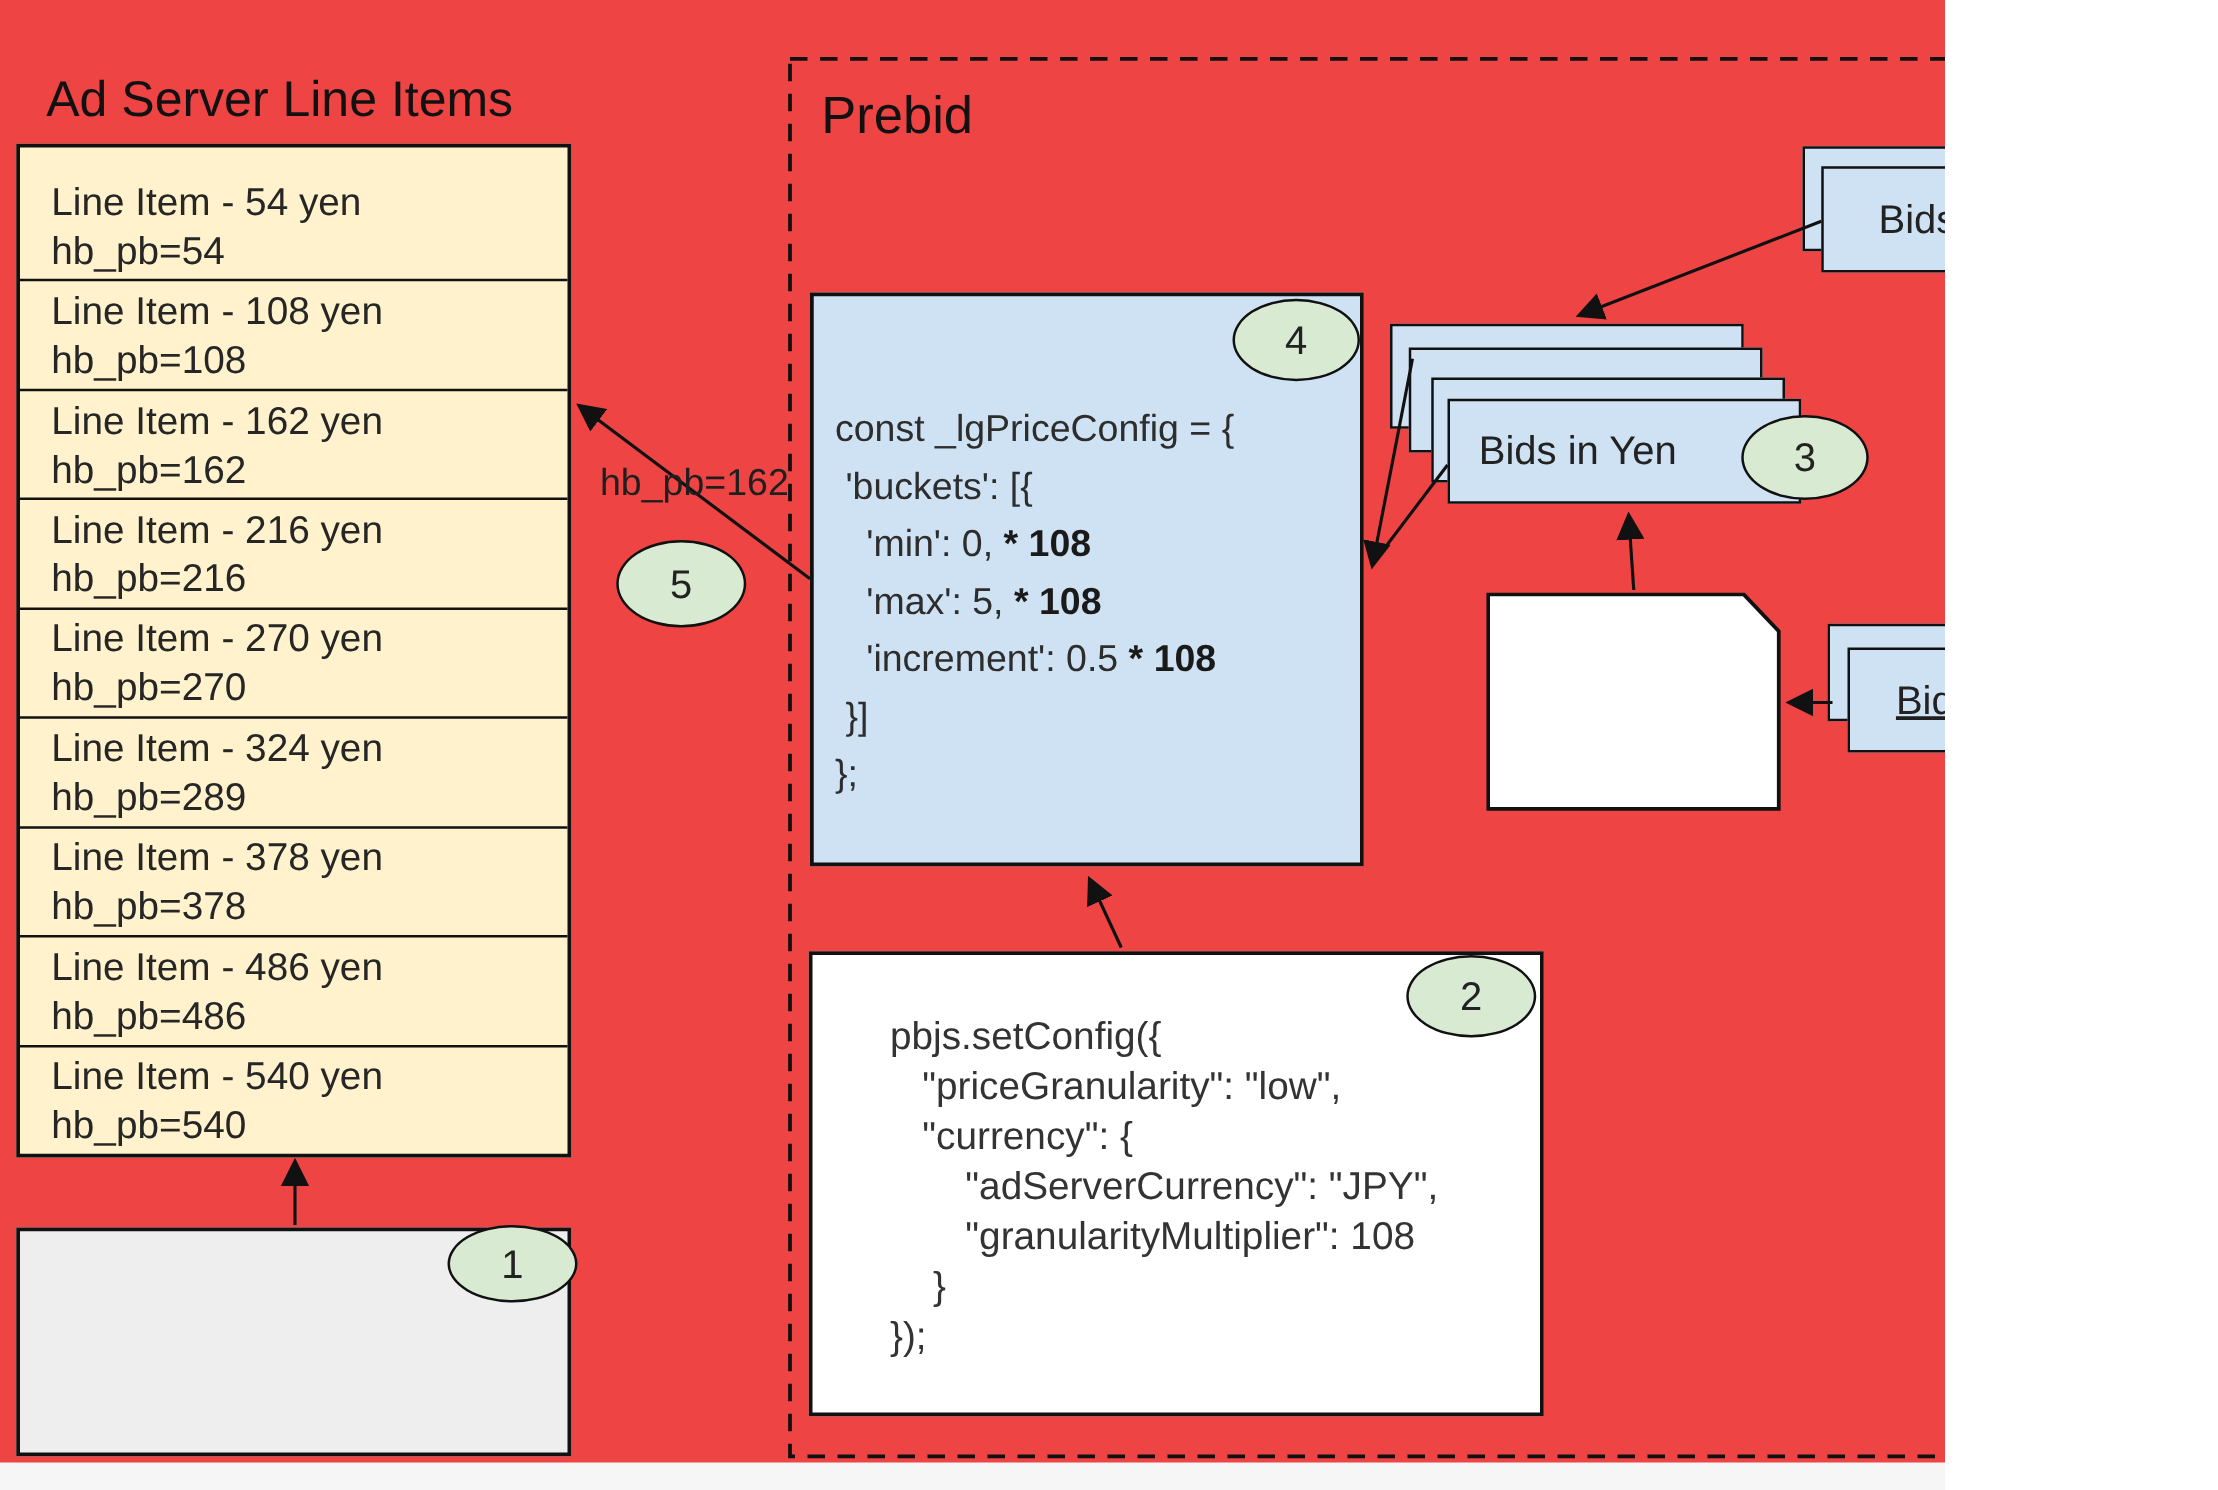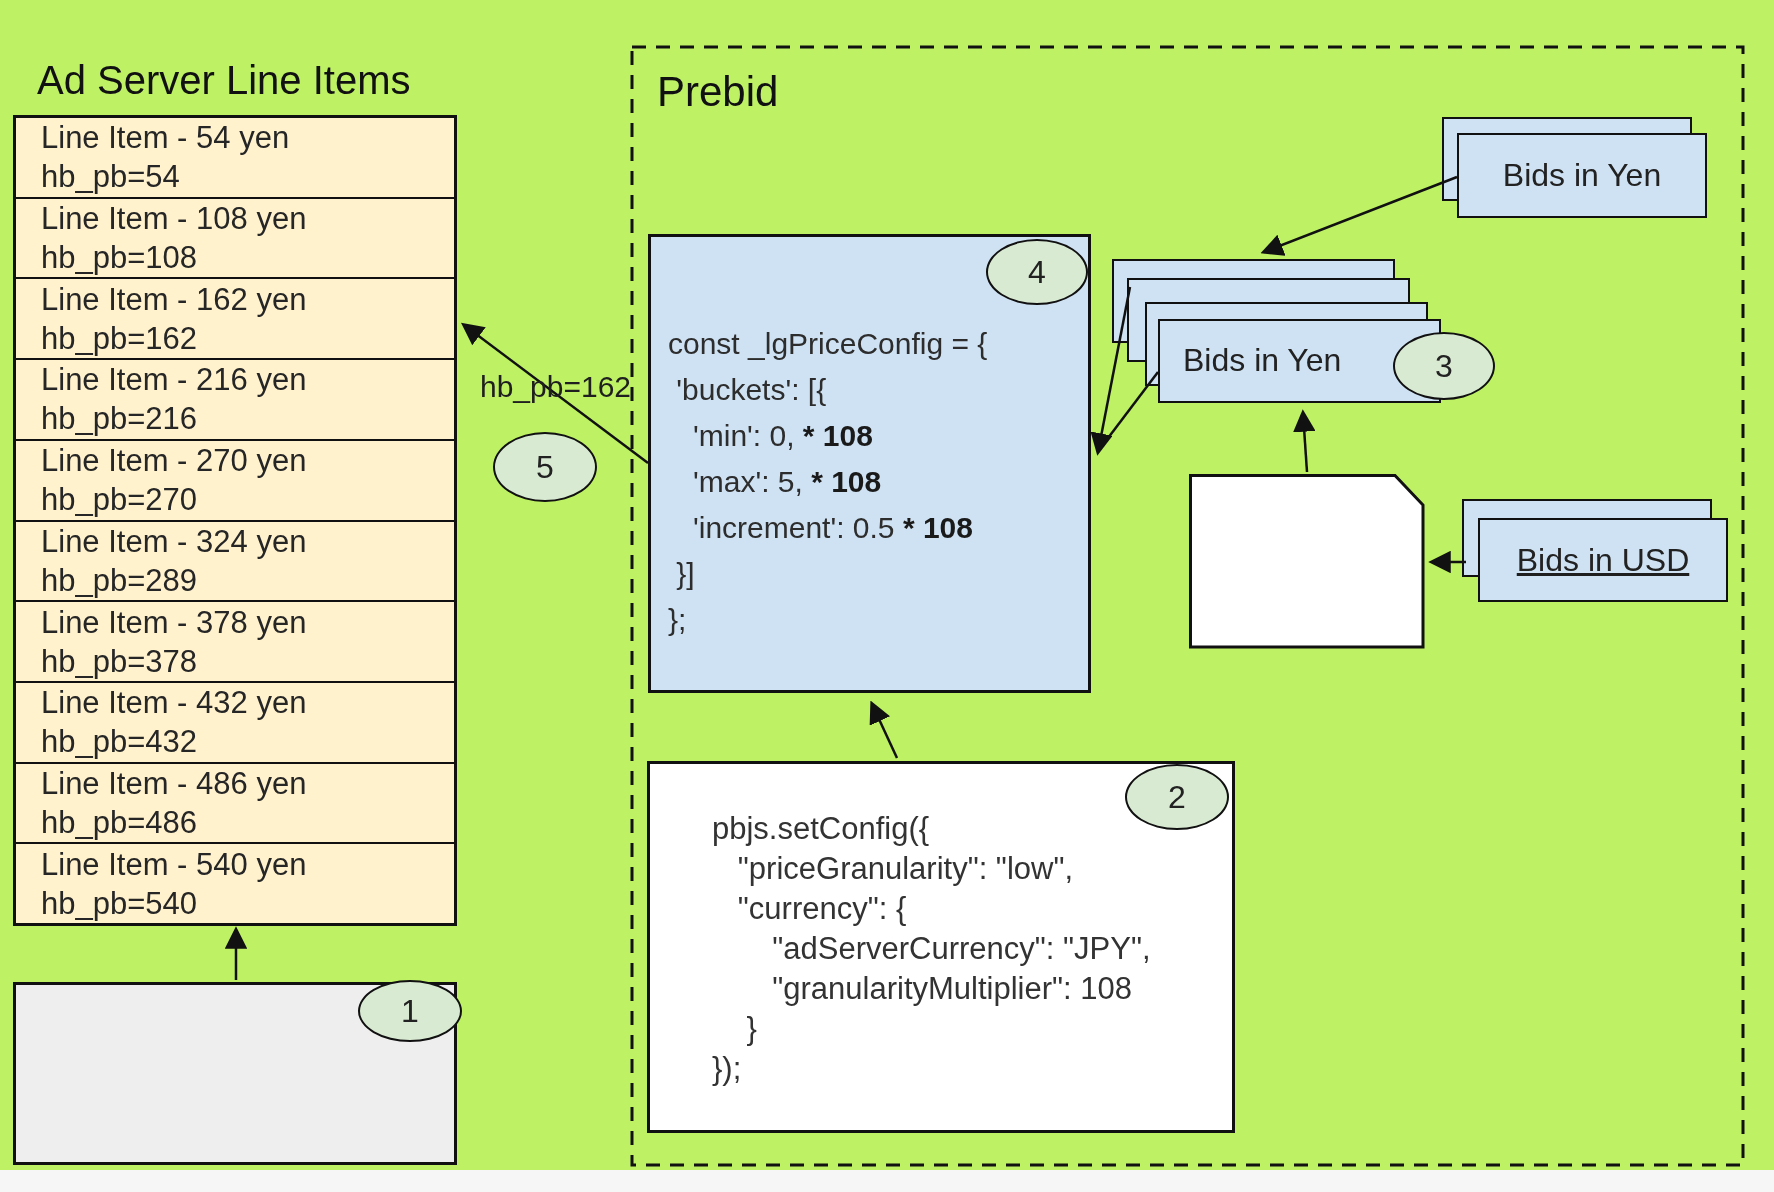--- a/index.html
+++ b/index.html
@@ -1,34 +1,34 @@
 <!DOCTYPE html>
 <html><head>
 <meta charset="utf-8">
 <style>
   html,body{margin:0;padding:0;background:#fff;}
-  .canvas{position:relative;width:1774px;height:1192px;background:#bef264;overflow:hidden;
+  .canvas{position:relative;width:1556px;height:1192px;background:#ef4444;overflow:hidden;
           font-family:"Liberation Sans",sans-serif;color:#1f1f1f;}
   .txt{position:absolute;white-space:pre;}
   .box{position:absolute;box-sizing:border-box;border:3px solid #111;}
   .card{position:absolute;box-sizing:border-box;border:2.5px solid #111;background:#cfe2f3;}
   .card-label{display:flex;align-items:center;justify-content:center;height:100%;
               font-size:32px;color:#222;}
   .badge{position:absolute;box-sizing:border-box;border:2.5px solid #111;background:#d9ead3;
          border-radius:50%;display:flex;align-items:center;justify-content:center;
          font-size:32px;color:#222;z-index:30;}
   .title{position:absolute;font-size:40px;color:#111;}
   #prebid-label{font-size:42px;}
   
   #line-items{position:absolute;left:13px;top:115px;width:444px;height:811px;
               box-sizing:border-box;border:3px solid #111;background:#fff2cc;
               display:flex;flex-direction:column;z-index:2;}
   .li-row{flex:1;box-sizing:border-box;border-top:2.5px solid #111;padding:0 0 0 25px;
           font-size:31px;line-height:39px;color:#262626;display:flex;flex-direction:column;justify-content:center;}
-  .li-row:first-child{border-top:none;}
+  .li-row:first-child{border-top:none;margin-top:20px;}
   
   #installer{left:13px;top:982px;width:444px;height:183px;background:#eeeeee;z-index:2;}
   
   #bucket-box{left:648px;top:234px;width:443px;height:459px;background:#cfe2f3;z-index:2;}
   #bucket-code{position:absolute;left:668px;top:321px;font-family:Liberation Sans, sans-serif;
                font-size:30px;line-height:46px;color:#2d2d2d;white-space:pre;z-index:3;}
   #bucket-code b{font-weight:bold;color:#1a1a1a;}
   
   #setconfig-box{left:647px;top:761px;width:588px;height:372px;background:#ffffff;z-index:2;}
   #setconfig-code{position:absolute;left:668px;top:809px;font-size:31px;line-height:40px;
@@ -66,24 +66,20 @@
         <div>Line Item - 270 yen</div>
         <div>hb_pb=270</div>
       </div>
       <div class="li-row">
         <div>Line Item - 324 yen</div>
         <div>hb_pb=289</div>
       </div>
       <div class="li-row">
         <div>Line Item - 378 yen</div>
         <div>hb_pb=378</div>
-      </div>
-      <div class="li-row">
-        <div>Line Item - 432 yen</div>
-        <div>hb_pb=432</div>
       </div>
       <div class="li-row">
         <div>Line Item - 486 yen</div>
         <div>hb_pb=486</div>
       </div>
       <div class="li-row">
         <div>Line Item - 540 yen</div>
         <div>hb_pb=540</div>
       </div>
     </div>

